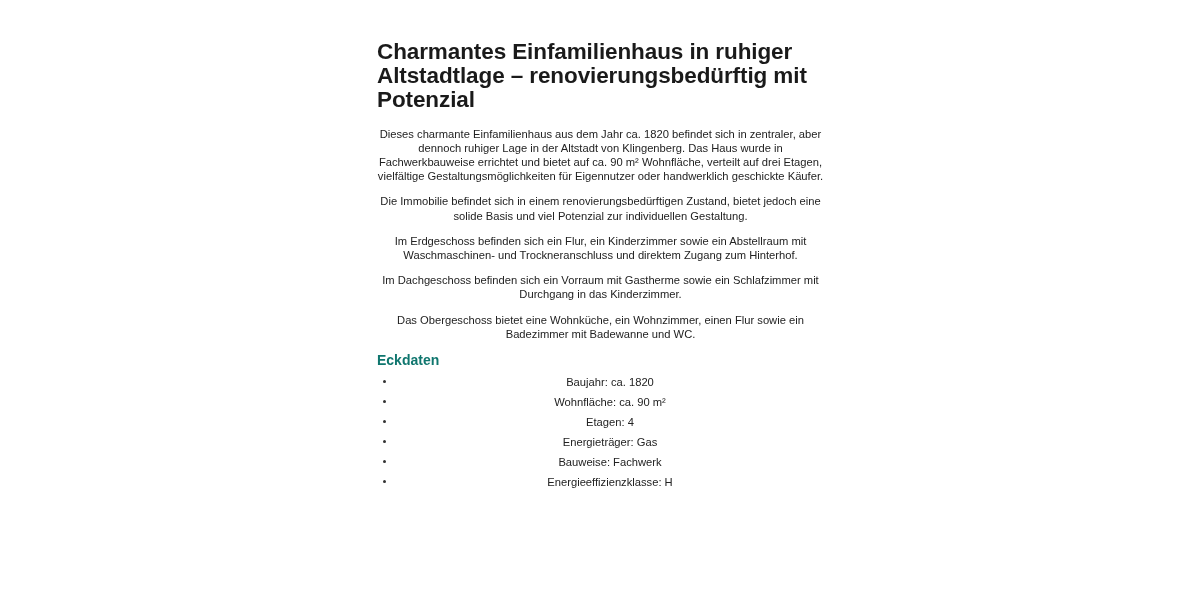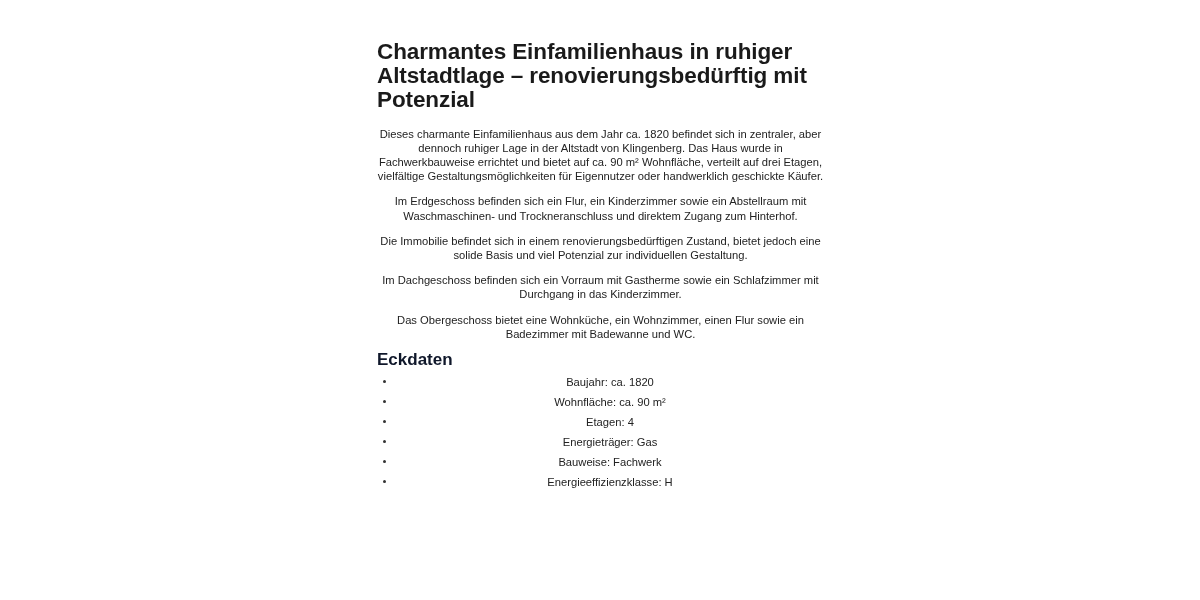--- a/index.html
+++ b/index.html
@@ -36,24 +36,24 @@
     letter-spacing: -0.1px;
   }
   .para {
     font-size: 11.2px;
     line-height: 14.2px;
     color: #222222;
     margin: 0 0 11px 0;
     text-align: center;
   }
   .section-heading {
-    font-size: 17px;
+    font-size: 14px;
     line-height: 16px;
     font-weight: bold;
-    color: #0f172a;
+    color: #0f766e;
     margin: 6px 0 7px 0;
   }
   ul.facts {
     list-style: none;
     margin: 0;
     padding: 0;
     text-align: center;
   }
   ul.facts li {
     position: relative;
@@ -77,23 +77,23 @@
 </head>
 <body>
 
 <div class="page">
   <div class="content">
 
     <h1 class="doc-title">Charmantes Einfamilienhaus in ruhiger Altstadtlage – renovierungsbedürftig mit Potenzial</h1>
 
     <p class="para">Dieses charmante Einfamilienhaus aus dem Jahr ca. 1820 befindet sich in zentraler, aber dennoch ruhiger Lage in der Altstadt von Klingenberg. Das Haus wurde in Fachwerkbauweise errichtet und bietet auf ca. 90 m² Wohnfläche, verteilt auf drei Etagen, vielfältige Gestaltungsmöglichkeiten für Eigennutzer oder handwerklich geschickte Käufer.</p>
 
+    <p class="para">Die Immobilie befindet sich in einem renovierungsbedürftigen Zustand, bietet jedoch eine solide Basis und viel Potenzial zur individuellen Gestaltung.</p>
+
     <p class="para">Im Erdgeschoss befinden sich ein Flur, ein Kinderzimmer sowie ein Abstellraum mit Waschmaschinen- und Trockneranschluss und direktem Zugang zum Hinterhof.</p>
-
-    <p class="para">Die Immobilie befindet sich in einem renovierungsbedürftigen Zustand, bietet jedoch eine solide Basis und viel Potenzial zur individuellen Gestaltung.</p>
 
     <p class="para">Im Dachgeschoss befinden sich ein Vorraum mit Gastherme sowie ein Schlafzimmer mit Durchgang in das Kinderzimmer.</p>
 
     <p class="para">Das Obergeschoss bietet eine Wohnküche, ein Wohnzimmer, einen Flur sowie ein Badezimmer mit Badewanne und WC.</p>
 
 
     <h2 class="section-heading">Eckdaten</h2>
 
     <ul class="facts">
       <li>

